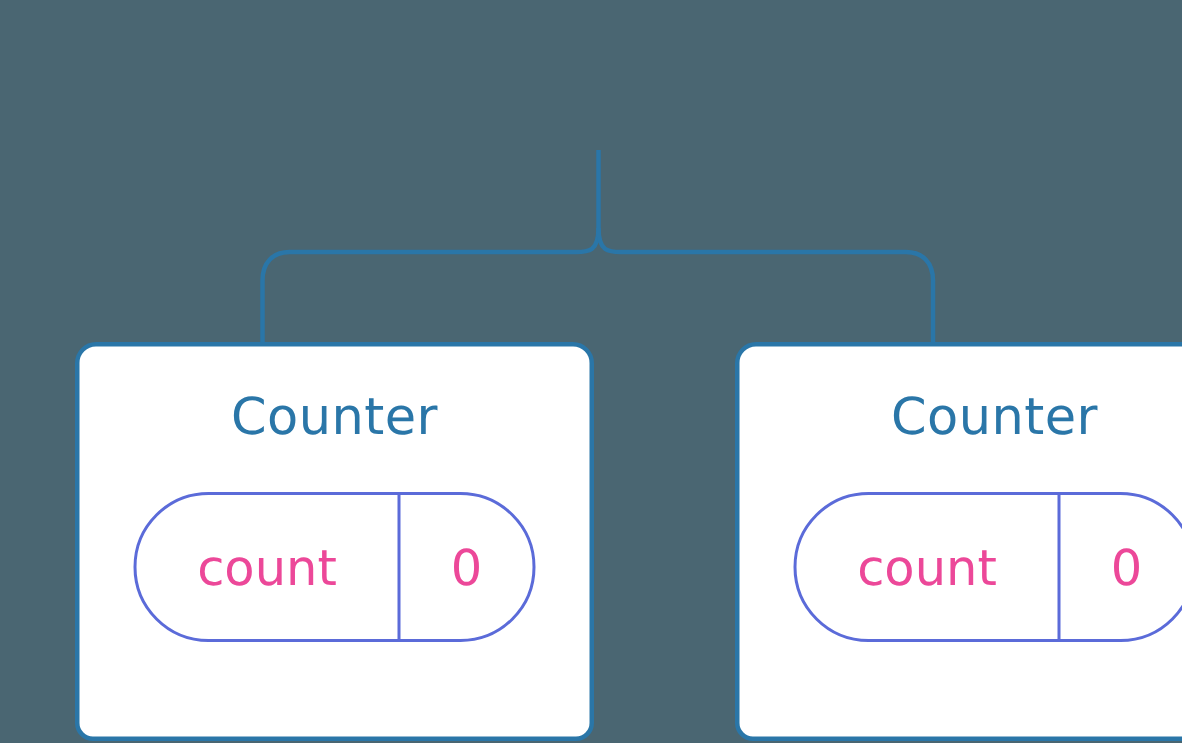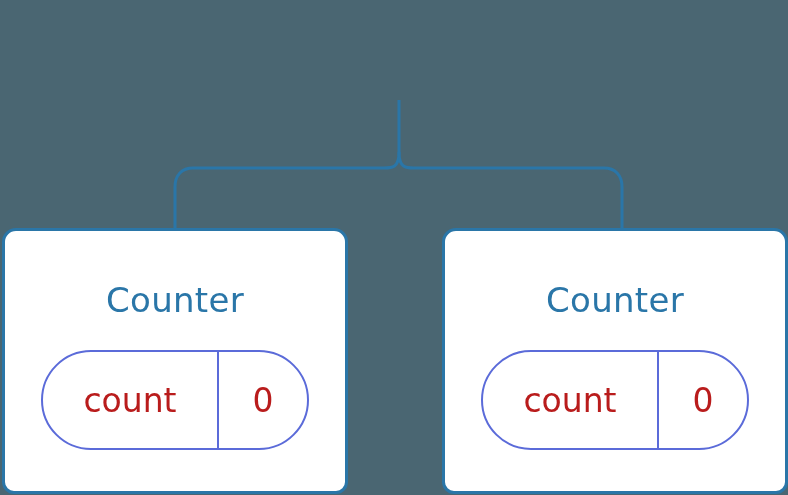--- a/index.html
+++ b/index.html
@@ -53,22 +53,23 @@
   }
   .node-root .node-title {
     font-size: 31px;
   }
 
   .node-child {
     top: 228px;
     width: 346px;
     height: 266px;
     justify-content: flex-start;
-    padding-top: 52px;
+    padding-top: 30px;
     border-radius: 14px 14px 12px 12px;
+    margin-left: 48px;
   }
   .node-child-left  { left: 2px; }
   .node-child-right { left: 442px; }
 
   .node-title {
     color: #2a76a8;
     font-size: 34px;
     line-height: 1;
     letter-spacing: 0.3px;
     white-space: nowrap;
@@ -96,21 +97,21 @@
     border-right: 2px solid #5b6bd9;
   }
   .pill-value {
     flex: 1 1 auto;
     display: flex;
     align-items: center;
     justify-content: center;
   }
   .pill-key-label,
   .pill-value-label {
-    color: #b91c1c;
+    color: #ec4899;
     font-size: 33px;
     line-height: 1;
     white-space: nowrap;
   }
 </style>
 </head>
 <body>
 
 <div id="diagram-root">
 

